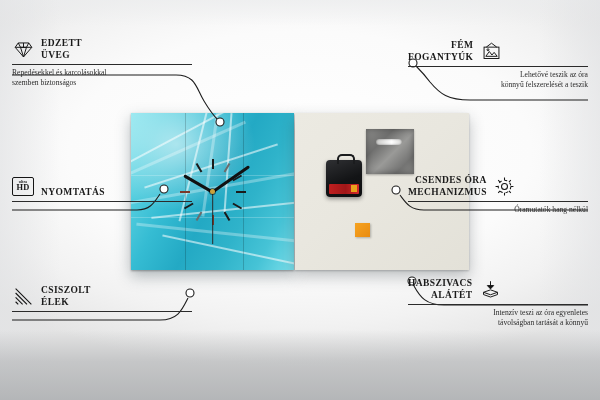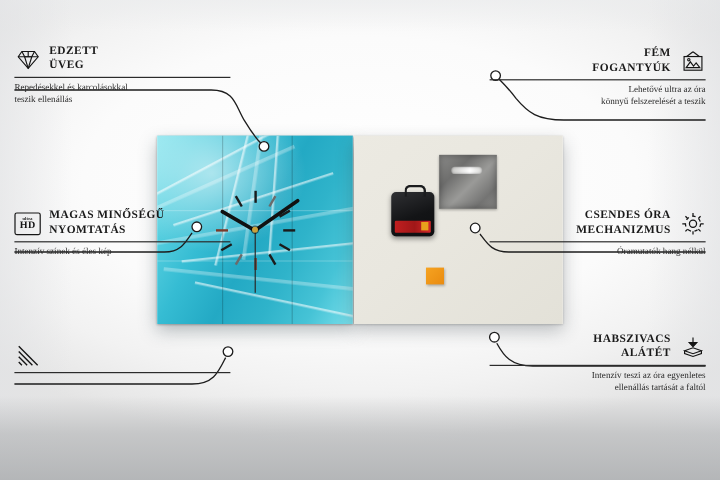--- a/index.html
+++ b/index.html
@@ -70,21 +70,21 @@
 
   
   .callout{position:absolute;width:180px;}
   .callout .head{display:flex;align-items:center;gap:7px;}
   .callout .title{font-variant:small-caps;font-weight:700;letter-spacing:.4px;
     font-size:9.5px;line-height:11.5px;color:#1a1a1a;text-transform:uppercase;}
   .callout .rule{height:1px;background:#2b2b2b;margin:3px 0 3px;}
   .callout .desc{font-size:7.6px;line-height:9.6px;color:#2b2b2b;}
   .callout.left .head{justify-content:flex-start;}
   .callout.left .title,.callout.left .desc{text-align:left;}
-  .callout.right .head{justify-content:flex-end;flex-direction:row;}
+  .callout.right .head{flex-direction:row;}
   .callout.right .title,.callout.right .desc{text-align:right;}
   .ico{width:22px;height:22px;flex:0 0 22px;display:flex;align-items:center;justify-content:center;color:#141414;}
   .ico svg{display:block;}
   .hdbox{width:21px;height:17px;border:1.3px solid #151515;border-radius:2px;
     display:flex;flex-direction:column;align-items:center;justify-content:center;line-height:1;}
   .hdbox .u{font-size:3.6px;font-weight:700;letter-spacing:.2px;}
   .hdbox .d{font-size:8.4px;font-weight:700;letter-spacing:.2px;}
 
   svg.leader{position:absolute;left:0;top:0;width:600px;height:400px;pointer-events:none;overflow:visible;}
   svg.leader path{fill:none;stroke:#1d1d1d;stroke-width:1.1;}
@@ -203,70 +203,70 @@
               <path d="M6 4.5 L8.6 9.5 L12 20.5"></path>
               <path d="M18 4.5 L15.4 9.5 L12 20.5"></path>
           <path d="M8.6 9.5 H15.4"></path>
               <path d="M12 4.5 V9.5"></path>
             </g>
           </svg>
       </span>
       <span class="title"><span>EDZETT</span><br><span>ÜVEG</span></span>
     </div>
     <div class="rule"></div>
-    <div class="desc"><span>Repedésekkel és karcolásokkal</span><br><span>teszik ellenállás</span></div>
+    <div class="desc"><span>Repedésekkel és karcolásokkal</span><br><span>szemben biztonságos</span></div>
   </div>
 
   <div class="callout left" style="left:12px;top:175px;">
     <div class="head">
       <span class="ico">
         <span class="hdbox">
           <span class="u">ultra</span>
           <span class="d">HD</span>
         </span>
       </span>
-      <span class="title"><span>MAGAS MINŐSÉGŰ</span><br><span>NYOMTATÁS</span></span>
-    </div>
-    <div class="rule"></div>
-    <div class="desc"><span>Intenzív színek és éles kép</span></div>
+      <span class="title"><br><span>NYOMTATÁS</span></span>
+    </div>
+    <div class="rule"></div>
   </div>
 
   <div class="callout left" style="left:12px;top:285px;">
     <div class="head">
       <span class="ico">
         <svg viewBox="0 0 24 24" width="21" height="21">
             <g stroke="#141414" stroke-width="1.3" fill="none">
           <path d="M3 3 L21 21"></path>
               <path d="M3 8 L16 21"></path>
               <path d="M3 13 L11 21"></path>
               <path d="M3 18 L6 21"></path>
             </g>
           </svg>
       </span>
+      <span class="title"><span>CSISZOLT</span><br><span>ÉLEK</span></span>
     </div>
     <div class="rule"></div>
   </div>
 
   <div class="callout right" style="left:408px;top:40px;">
     <div class="head">
       <span class="title"><span>FÉM</span><br><span>FOGANTYÚK</span></span>
       <span class="ico">
         <svg viewBox="0 0 24 24" width="21" height="21">
             <g stroke="#141414" stroke-width="1.1" fill="none">
           <rect x="3.5" y="7" width="17" height="13"></rect>
           <path d="M12 2.5 L6 7"></path>
               <path d="M12 2.5 L18 7"></path>
           <path d="M5.5 17.5 L9.5 12 L12.5 16 L15 13 L18.5 17.5 Z"></path>
           <circle cx="8" cy="10" r="1.1"></circle>
             </g>
           </svg>
       </span>
     </div>
     <div class="rule"></div>
-    <div class="desc"><span>Lehetővé ultra az óra</span><br><span>könnyű felszerelését a teszik</span></div>
+    <div class="desc"><span>Lehetővé teszik az óra</span><br><span>könnyű felszerelését a teszik</span></div>
   </div>
 
   <div class="callout right" style="left:408px;top:175px;">
     <div class="head">
       <span class="title"><span>CSENDES ÓRA</span><br><span>MECHANIZMUS</span></span>
       <span class="ico">
         <svg viewBox="0 0 24 24" width="21" height="21">
             <g stroke="#141414" stroke-width="1.2" fill="none">
           <circle cx="12" cy="12" r="3.4"></circle>
           <path d="M12 1.8 v3 M12 19.2 v3 M1.8 12 h3 M19.2 12 h3
@@ -289,17 +289,17 @@
           <g stroke="#141414" stroke-width="1.1" fill="none">
             <path d="M12 2.5 v7.5"></path>
             <path d="M8.4 7.5 L12 11.3 L15.6 7.5 Z" fill="#141414"></path>
             <path d="M4 15.2 L12 12.4 L20 15.2 L12 18 Z"></path>
             <path d="M4 15.2 v2.6 L12 20.6 L20 17.8 v-2.6"></path>
           </g>
           </svg>
       </span>
     </div>
     <div class="rule"></div>
-    <div class="desc"><span>Intenzív teszi az óra egyenletes</span><br><span>ellenállás tartását a faltól</span></div>
+    <div class="desc"><span>Intenzív teszi az óra egyenletes</span><br><span>távolságban tartását a könnyű</span></div>
   </div>
 
   <div class="vignette-bottom"></div>
 </div>
 
 </body></html>

